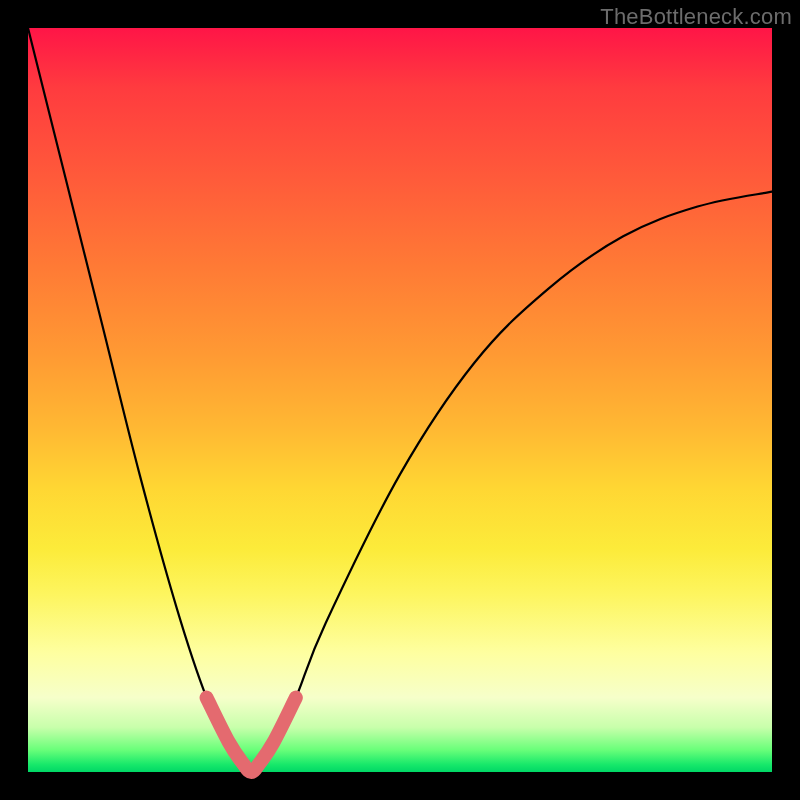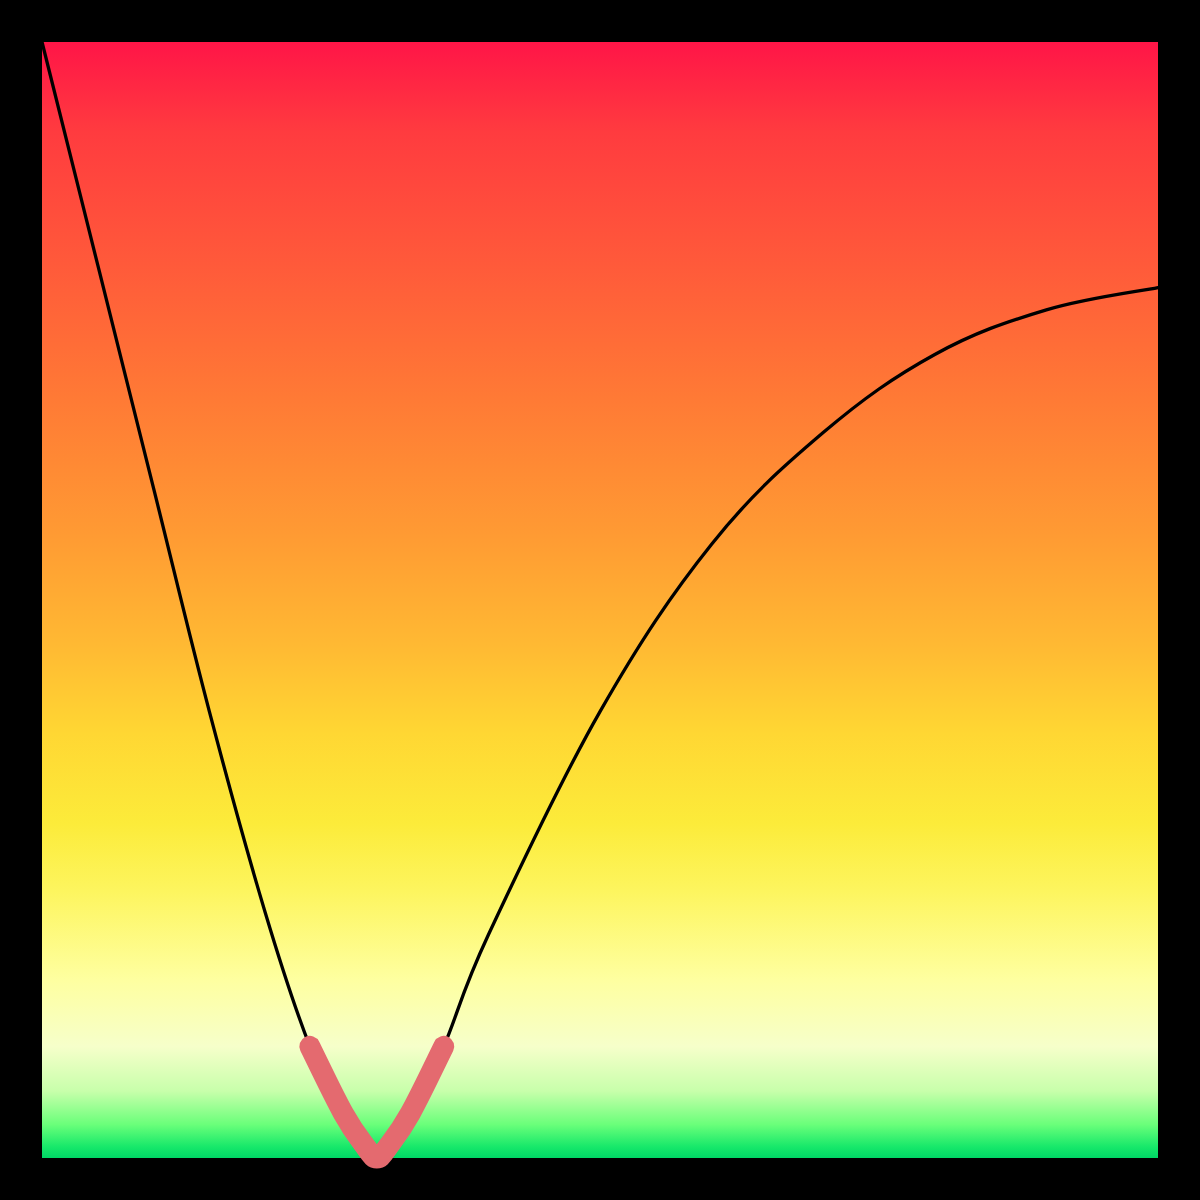--- a/index.html
+++ b/index.html
@@ -65,13 +65,14 @@
 </head>
 <body>
 
 <div class="frame">
   <div class="plot">
     <svg class="curve" viewBox="0 0 744 744" preserveAspectRatio="none">
       <path d="M 0.00 0.00 C 6.70 26.78, 23.81 95.23, 37.20 148.80 C 50.59 202.37, 61.01 244.03, 74.40 297.60 C 87.79 351.17, 98.21 395.51, 111.60 446.40 C 124.99 497.29, 136.75 540.14, 148.80 580.32 C 160.85 620.50, 169.19 645.49, 178.56 669.60 C 187.93 693.71, 194.18 702.19, 200.88 714.24 C 207.58 726.29, 211.74 731.20, 215.76 736.56 C 219.78 741.92, 220.52 744.00, 223.20 744.00 C 225.88 744.00, 226.62 741.92, 230.64 736.56 C 234.66 731.20, 238.82 726.29, 245.52 714.24 C 252.22 702.19, 258.47 691.03, 267.84 669.60 C 277.21 648.17, 278.85 635.38, 297.60 595.20 C 316.35 555.02, 345.22 493.27, 372.00 446.40 C 398.78 399.53, 419.62 368.28, 446.40 334.80 C 473.18 301.32, 494.02 283.17, 520.80 260.40 C 547.58 237.63, 568.42 223.05, 595.20 208.32 C 621.98 193.59, 642.82 186.60, 669.60 178.56 C 696.38 170.52, 730.61 166.36, 744.00 163.68" fill="none" stroke="#000000" stroke-width="2.2" stroke-linecap="round" stroke-linejoin="round"></path>
       <path d="M 178.56 669.60 C 182.58 677.64, 194.18 702.19, 200.88 714.24 C 207.58 726.29, 211.74 731.20, 215.76 736.56 C 219.78 741.92, 220.52 744.00, 223.20 744.00 C 225.88 744.00, 226.62 741.92, 230.64 736.56 C 234.66 731.20, 238.82 726.29, 245.52 714.24 C 252.22 702.19, 263.82 677.64, 267.84 669.60" fill="none" stroke="#e46a6f" stroke-width="14" stroke-linecap="round" stroke-linejoin="round"></path>
     </svg>
   </div>
+  <div class="watermark">TheBottleneck.com</div>
 </div>
 
 </body></html>

